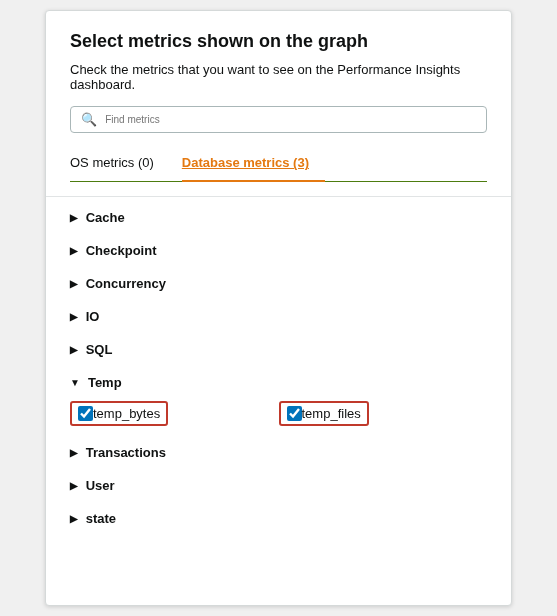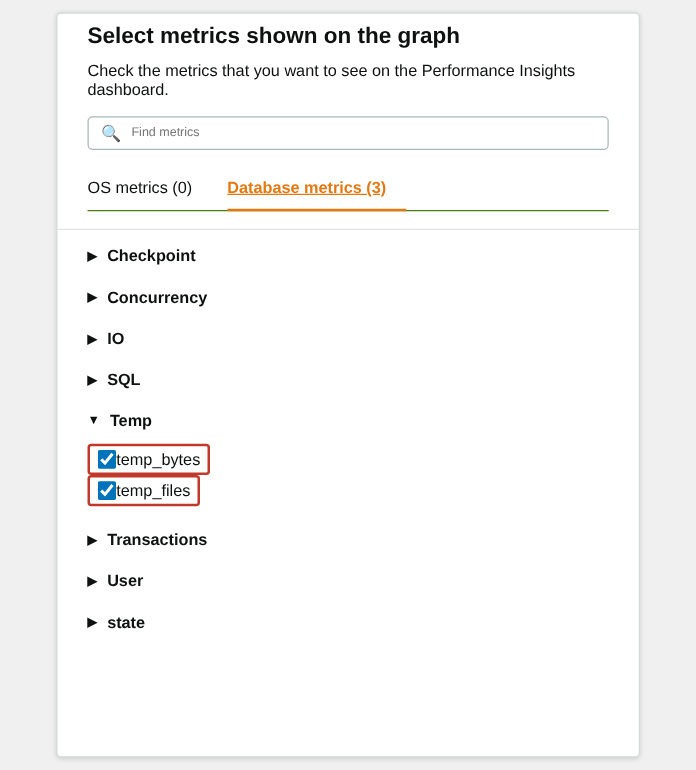--- a/index.html
+++ b/index.html
@@ -11,21 +11,21 @@
       align-items: center;
       justify-content: center;
       min-height: 100vh;
     }
     .modal {
       background: #fff;
       border: 1px solid #d5d9d9;
       border-radius: 4px;
       width: 467px;
       min-height: 596px;
-      padding: 7px 24px 24px 24px;
+      padding: 20px 24px 24px 24px;
       box-shadow: 0 1px 4px rgba(0,0,0,0.15);
     }
     .modal-title {
       font-size: 18px;
       font-weight: 700;
       color: #0f1111;
       margin-bottom: 10px;
     }
     .modal-subtitle {
       font-size: 13px;
@@ -97,21 +97,21 @@
     }
     .metric-group-header .arrow {
       margin-right: 8px;
       font-size: 10px;
       color: #0f1111;
     }
     .arrow-right::before { content: "▶"; }
     .arrow-down::before { content: "▼"; }
     .checkbox-row {
       display: flex;
-      flex-direction: column;
+      flex-direction: row;
       padding: 6px 0 6px 0;
       gap: 0;
     }
     .checkbox-item {
       display: flex;
       align-items: center;
       gap: 6px;
       width: 50%;
     }
     .checkbox-item input[type="checkbox"] {
@@ -147,20 +147,26 @@
 
   <div class="tabs">
     <div class="tab">OS metrics (0)</div>
     <div class="tab active">Database metrics (3)</div>
   </div>
 
   <hr class="divider">
 
   <div>
 
+    <div class="metric-group">
+      <div class="metric-group-header">
+        <span class="arrow arrow-right"></span>
+        <span>Cache</span>
+      </div>
+    </div>
 
     <div class="metric-group">
       <div class="metric-group-header">
         <span class="arrow arrow-right"></span>
         <span>Checkpoint</span>
       </div>
     </div>
 
     <div class="metric-group">
       <div class="metric-group-header">

